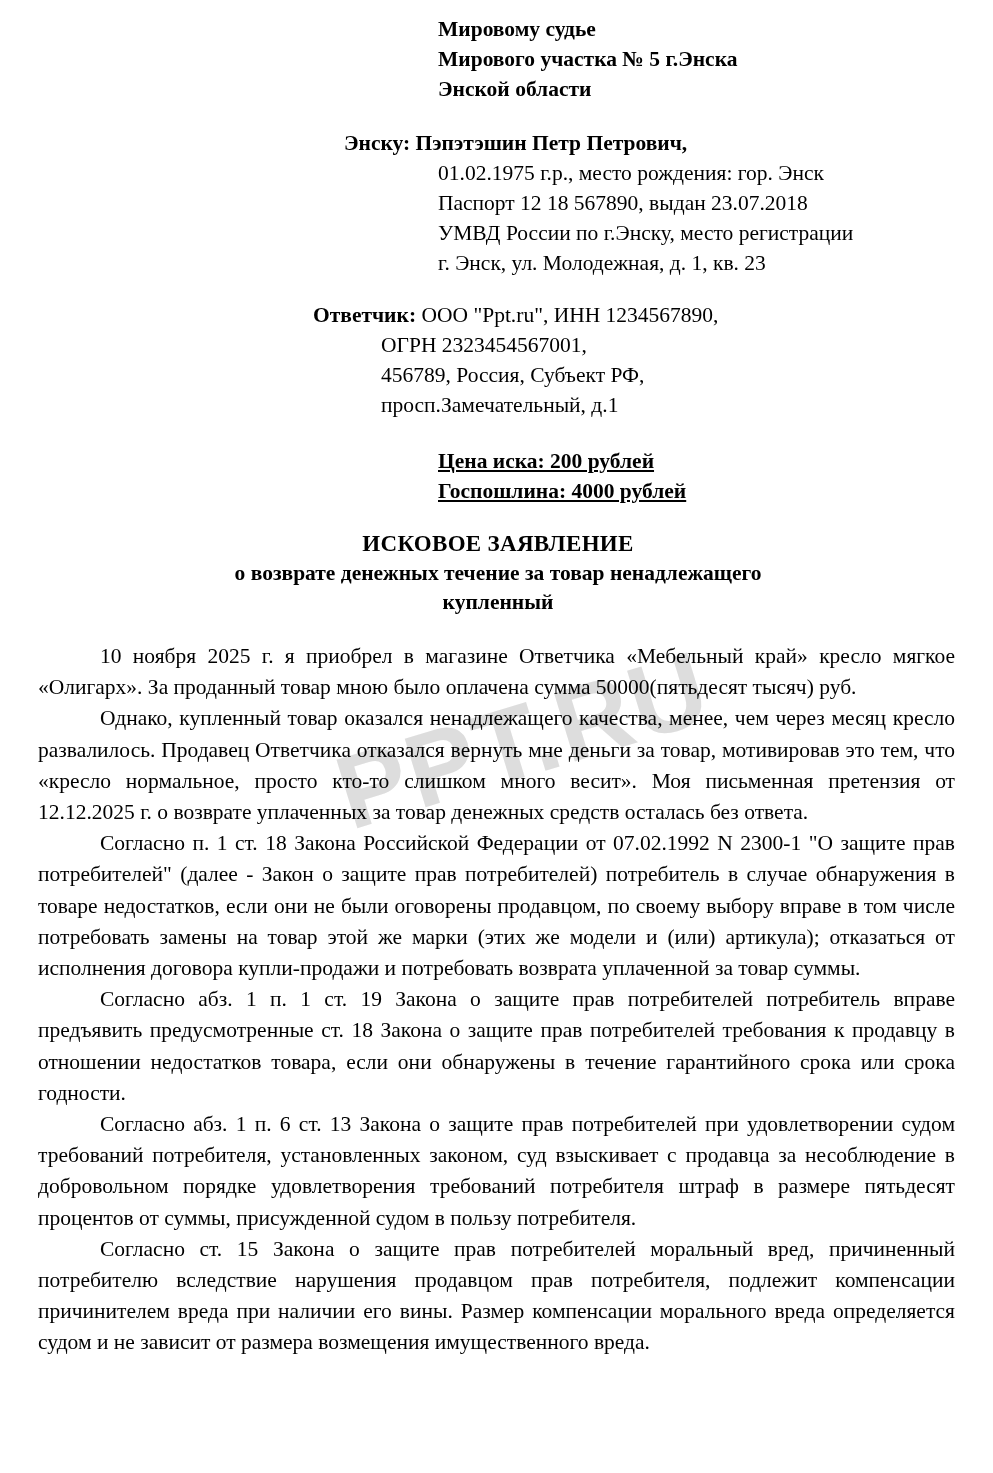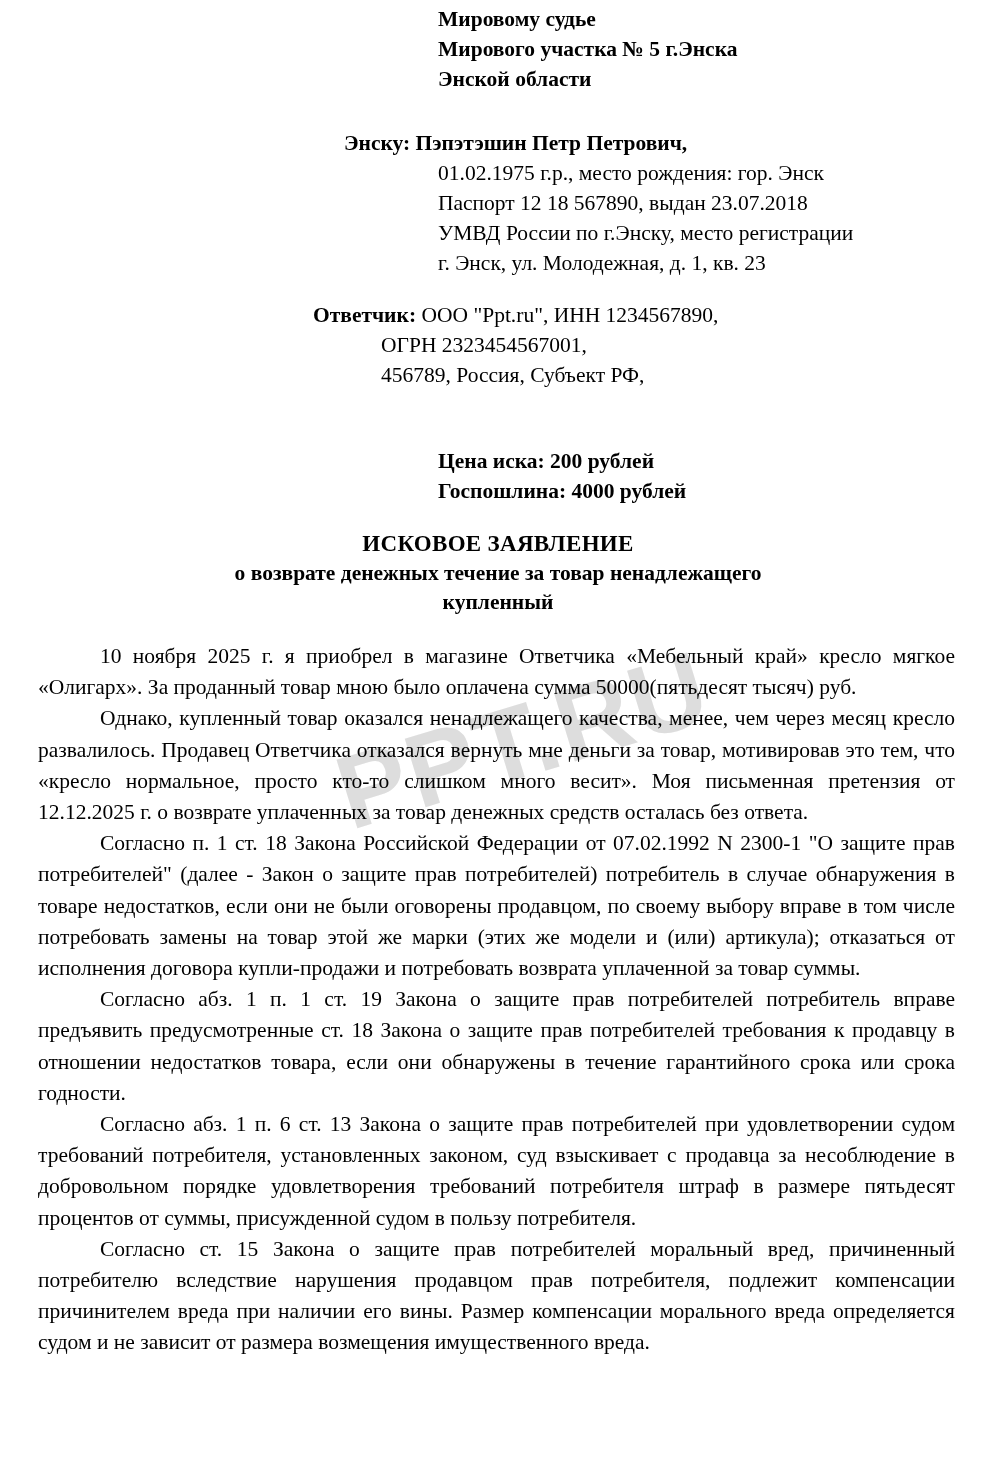--- a/index.html
+++ b/index.html
@@ -48,21 +48,21 @@
   
   .content {
     position: relative;
     z-index: 2;
   }
 
   
   .addressee {
     position: absolute;
     left: 438px;
-    top: 4px;
+    top: 14px;
     width: 520px;
     font-size: 21.5px;
     font-weight: 700;
     line-height: 30px;
   }
   .addressee .line { white-space: nowrap; }
 
   .party {
     position: absolute;
     width: 560px;
@@ -89,20 +89,21 @@
 
   
   .sums {
     position: absolute;
     left: 438px;
     top: 446px;
     width: 470px;
     font-size: 21.5px;
     font-weight: 700;
     line-height: 30px;
+    text-decoration: underline;
   }
   .sums .line { white-space: nowrap; }
 
   
   .doc-title {
     position: absolute;
     left: 128px;
     top: 528px;
     width: 740px;
     text-align: center;
@@ -164,20 +165,21 @@
     </div>
 
     <div class="party party-defendant">
       <div class="first-line">
         <span class="label">Ответчик:</span>
         <span>ООО "Ppt.ru", ИНН 1234567890,</span>
       </div>
       <div class="rest">
         <div class="line">ОГРН 2323454567001,</div>
         <div class="line">456789, Россия, Субъект РФ,</div>
+        <div class="line">просп.Замечательный, д.1</div>
       </div>
     </div>
 
     <div class="sums">
       <div class="line">Цена иска: 200 рублей</div>
       <div class="line">Госпошлина: 4000 рублей</div>
     </div>
 
     <div class="doc-title">
       <div class="main">ИСКОВОЕ ЗАЯВЛЕНИЕ</div>

